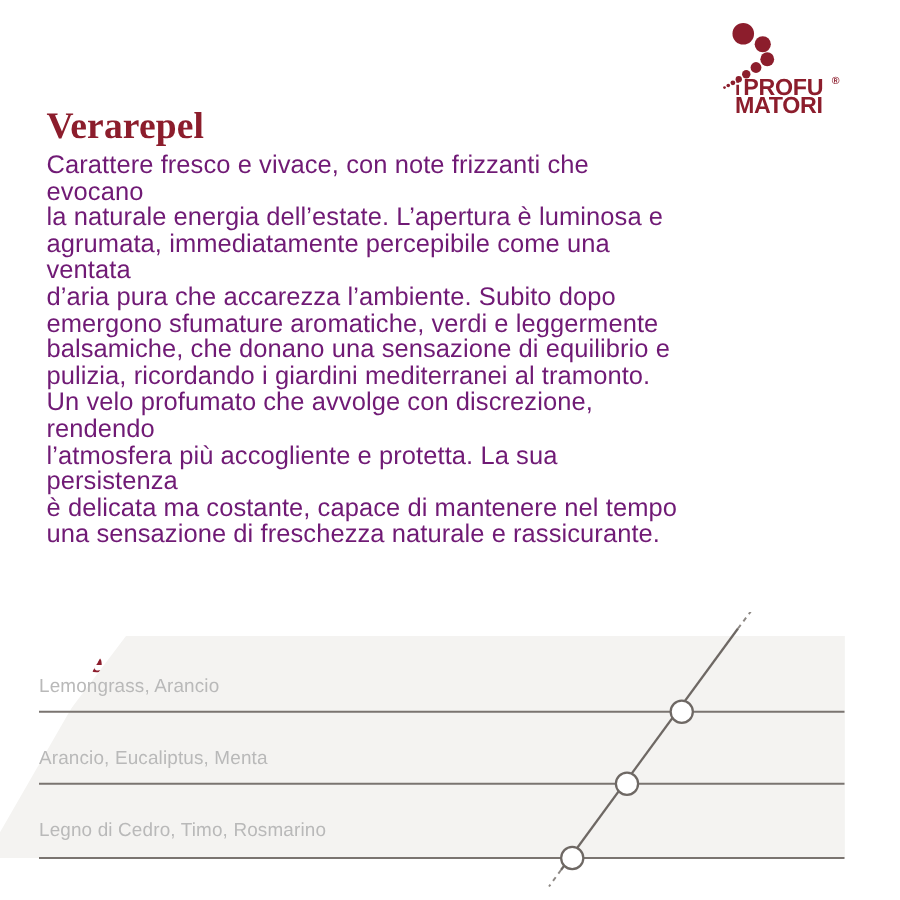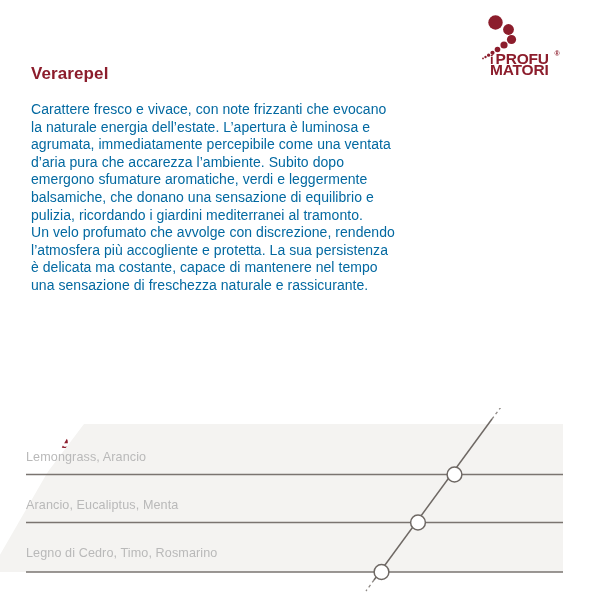--- a/index.html
+++ b/index.html
@@ -29,37 +29,37 @@
     width: 92px;
     height: 62px;
   }
   .logo-svg { display: block; }
 
   
   .product-title {
     position: absolute;
     left: 31px;
     top: 54px;
-    font-family: Liberation Sans, sans-serif;
+    font-family: Liberation Serif, serif;
     font-weight: 700;
-    font-size: 17px;
+    font-size: 25px;
     letter-spacing: 0.1px;
     color: #8c1d2c;
     line-height: 1.1;
   }
 
   
   .description {
     position: absolute;
     left: 31px;
     top: 101px;
     width: 430px;
-    font-size: 14px;
+    font-size: 17px;
     line-height: 17.6px;
-    color: #0369a1;
+    color: #701a75;
     letter-spacing: 0.05px;
     white-space: pre-line;
   }
 
   
   .notes-section {
     position: absolute;
     left: 0;
     top: 408px;
     width: 552px;

